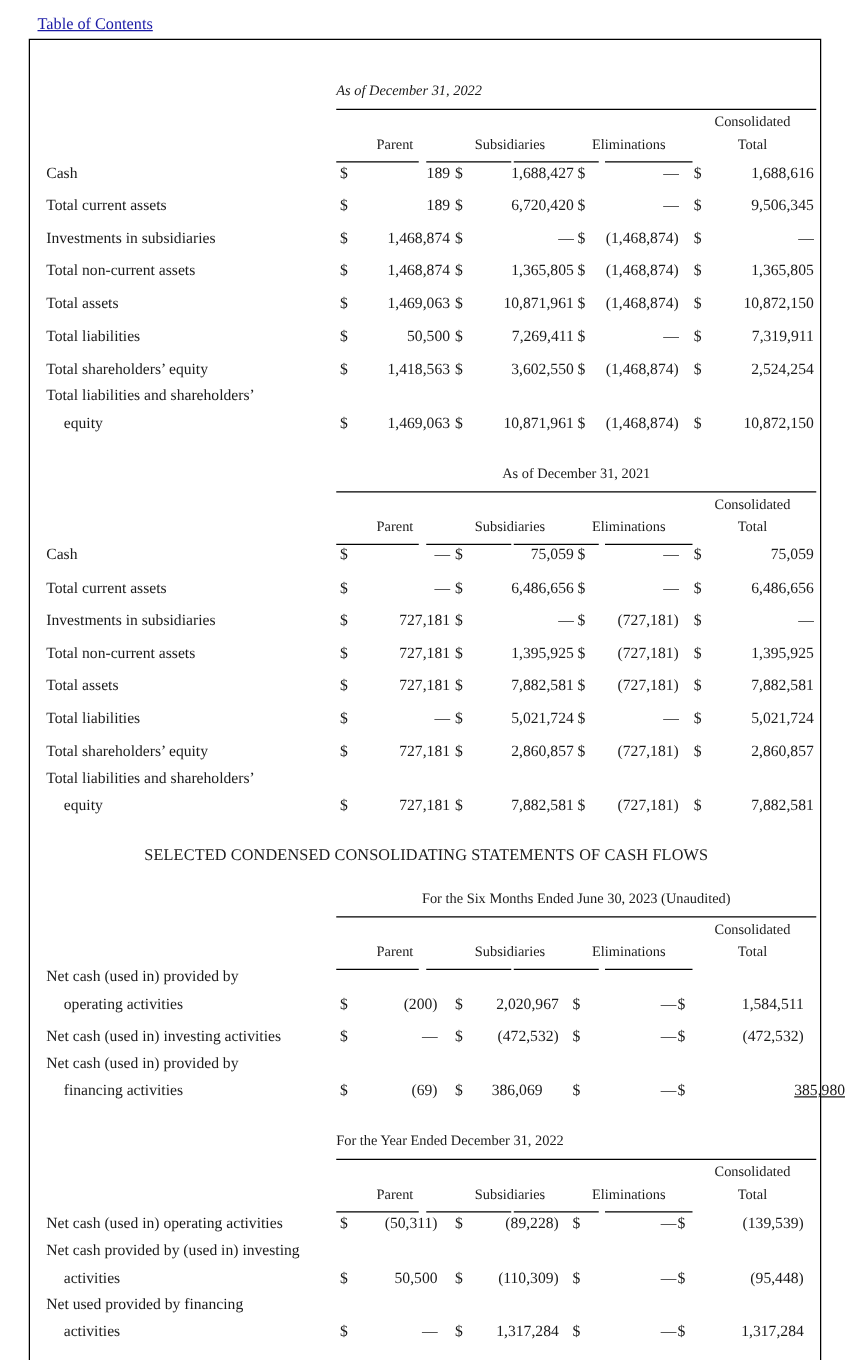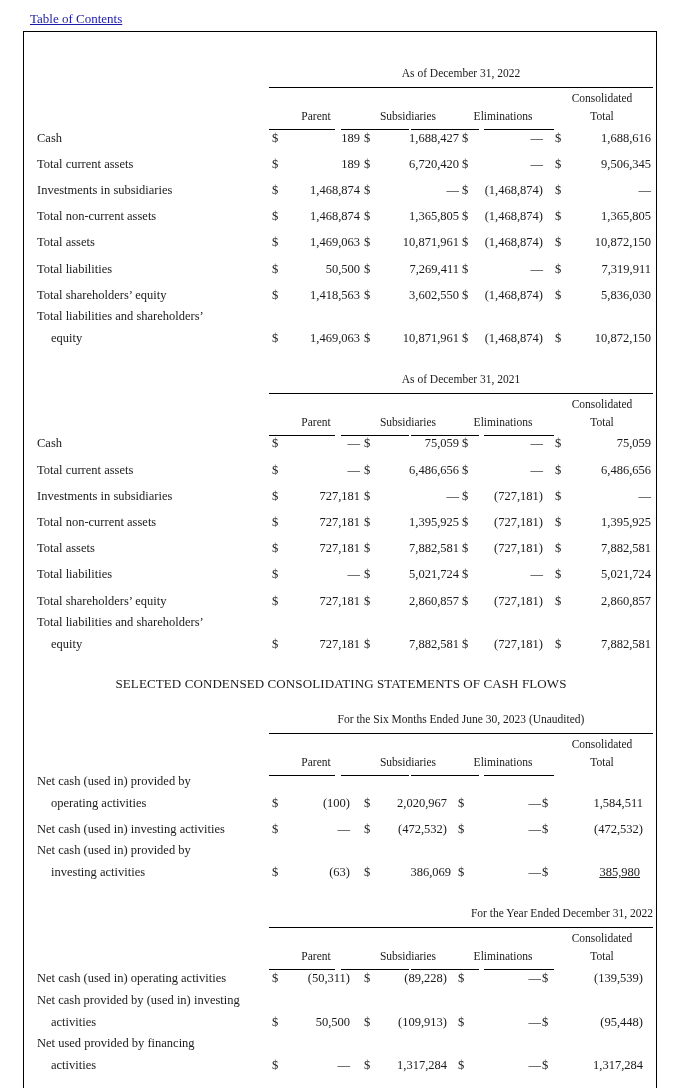--- a/index.html
+++ b/index.html
@@ -17,21 +17,21 @@
     .rule { position: absolute; height: 1px; background: #000; }
     .section-title { font-size: 13px; letter-spacing: 0.1px; }
   </style>
 </head>
 <body>
 
 <a class="toc-link">Table of Contents</a>
 <div class="frame"></div>
 
 <div id="content">
-    <div class="abs hdr" style="left: 269px; width: 384px; top: 67px; text-align: center;">As of December 31, 2022</div>
+    <div class="abs hdr" style="left: 269px; width: 384px; top: 67px; text-align: left; font-style: italic;">As of December 31, 2022</div>
     <div class="rule" style="left: 269px; top: 87px; width: 384px;"></div>
     <div class="abs hdr" style="left: 276px; width: 80px; top: 110px; text-align: center;">Parent</div>
     <div class="abs hdr" style="left: 363px; width: 90px; top: 110px; text-align: center;">Subsidiaries</div>
     <div class="abs hdr" style="left: 458px; width: 90px; top: 110px; text-align: center;">Eliminations</div>
     <div class="abs hdr" style="left: 557px; width: 90px; top: 92px; text-align: center;">Consolidated</div>
     <div class="abs hdr" style="left: 557px; width: 90px; top: 110px; text-align: center;">Total</div>
     <div class="rule" style="left: 269px; top: 129px; width: 66px;"></div>
     <div class="rule" style="left: 341px; top: 129px; width: 68px;"></div>
     <div class="rule" style="left: 411px; top: 129px; width: 68px;"></div>
     <div class="rule" style="left: 484px; top: 129px; width: 70px;"></div>
@@ -90,21 +90,21 @@
     <div class="abs dol" style="left: 555px; top: 262px;">$</div>
     <div class="abs num" style="left: 561px; width: 90px; top: 262px;">7,319,911</div>
     <div class="abs lbl" style="left: 37px; top: 288px;">Total shareholders’ equity</div>
     <div class="abs dol" style="left: 272px; top: 288px;">$</div>
     <div class="abs num" style="left: 270px; width: 90px; top: 288px;">1,418,563</div>
     <div class="abs dol" style="left: 364px; top: 288px;">$</div>
     <div class="abs num" style="left: 369px; width: 90px; top: 288px;">3,602,550</div>
     <div class="abs dol" style="left: 462px; top: 288px;">$</div>
     <div class="abs num" style="left: 453px; width: 90px; top: 288px;">(1,468,874)</div>
     <div class="abs dol" style="left: 555px; top: 288px;">$</div>
-    <div class="abs num" style="left: 561px; width: 90px; top: 288px;">5,836,030</div>
+    <div class="abs num" style="left: 561px; width: 90px; top: 288px;">2,524,254</div>
     <div class="abs lbl" style="left: 37px; top: 309px;">Total liabilities and shareholders’</div>
     <div class="abs lbl" style="left: 51px; top: 331px;">equity</div>
     <div class="abs dol" style="left: 272px; top: 331px;">$</div>
     <div class="abs num" style="left: 270px; width: 90px; top: 331px;">1,469,063</div>
     <div class="abs dol" style="left: 364px; top: 331px;">$</div>
     <div class="abs num" style="left: 369px; width: 90px; top: 331px;">10,871,961</div>
     <div class="abs dol" style="left: 462px; top: 331px;">$</div>
     <div class="abs num" style="left: 453px; width: 90px; top: 331px;">(1,468,874)</div>
     <div class="abs dol" style="left: 555px; top: 331px;">$</div>
     <div class="abs num" style="left: 561px; width: 90px; top: 331px;">10,872,150</div>
@@ -200,47 +200,47 @@
     <div class="abs hdr" style="left: 458px; width: 90px; top: 756px; text-align: center;">Eliminations</div>
     <div class="abs hdr" style="left: 557px; width: 90px; top: 738px; text-align: center;">Consolidated</div>
     <div class="abs hdr" style="left: 557px; width: 90px; top: 756px; text-align: center;">Total</div>
     <div class="rule" style="left: 269px; top: 775px; width: 66px;"></div>
     <div class="rule" style="left: 341px; top: 775px; width: 68px;"></div>
     <div class="rule" style="left: 411px; top: 775px; width: 68px;"></div>
     <div class="rule" style="left: 484px; top: 775px; width: 70px;"></div>
     <div class="abs lbl" style="left: 37px; top: 774px;">Net cash (used in) provided by</div>
     <div class="abs lbl" style="left: 51px; top: 796px;">operating activities</div>
     <div class="abs dol" style="left: 272px; top: 796px;">$</div>
-    <div class="abs num" style="left: 260px; width: 90px; top: 796px;">(100)</div>
+    <div class="abs num" style="left: 260px; width: 90px; top: 796px;">(200)</div>
     <div class="abs dol" style="left: 364px; top: 796px;">$</div>
     <div class="abs num" style="left: 357px; width: 90px; top: 796px;">2,020,967</div>
     <div class="abs dol" style="left: 458px; top: 796px;">$</div>
     <div class="abs num" style="left: 451px; width: 90px; top: 796px;">—</div>
     <div class="abs dol" style="left: 542px; top: 796px;">$</div>
     <div class="abs num" style="left: 553px; width: 90px; top: 796px;">1,584,511</div>
     <div class="abs lbl" style="left: 37px; top: 822px;">Net cash (used in) investing activities</div>
     <div class="abs dol" style="left: 272px; top: 822px;">$</div>
     <div class="abs num" style="left: 260px; width: 90px; top: 822px;">—</div>
     <div class="abs dol" style="left: 364px; top: 822px;">$</div>
     <div class="abs num" style="left: 357px; width: 90px; top: 822px;">(472,532)</div>
     <div class="abs dol" style="left: 458px; top: 822px;">$</div>
     <div class="abs num" style="left: 451px; width: 90px; top: 822px;">—</div>
     <div class="abs dol" style="left: 542px; top: 822px;">$</div>
     <div class="abs num" style="left: 553px; width: 90px; top: 822px;">(472,532)</div>
     <div class="abs lbl" style="left: 37px; top: 843px;">Net cash (used in) provided by</div>
-    <div class="abs lbl" style="left: 51px; top: 865px;">investing activities</div>
+    <div class="abs lbl" style="left: 51px; top: 865px;">financing activities</div>
     <div class="abs dol" style="left: 272px; top: 865px;">$</div>
-    <div class="abs num" style="left: 260px; width: 90px; top: 865px;">(63)</div>
+    <div class="abs num" style="left: 260px; width: 90px; top: 865px;">(69)</div>
     <div class="abs dol" style="left: 364px; top: 865px;">$</div>
-    <div class="abs num" style="left: 361px; width: 90px; top: 865px;">386,069</div>
+    <div class="abs num" style="left: 344px; width: 90px; top: 865px;">386,069</div>
     <div class="abs dol" style="left: 458px; top: 865px;">$</div>
     <div class="abs num" style="left: 451px; width: 90px; top: 865px;">—</div>
     <div class="abs dol" style="left: 542px; top: 865px;">$</div>
-    <div class="abs num" style="left: 550px; width: 90px; top: 865px; text-decoration: underline;">385,980</div>
-    <div class="abs hdr" style="left: 269px; width: 384px; top: 907px; text-align: right;">For the Year Ended December 31, 2022</div>
+    <div class="abs num" style="left: 586px; width: 90px; top: 865px; text-decoration: underline;">385,980</div>
+    <div class="abs hdr" style="left: 269px; width: 384px; top: 907px; text-align: left;">For the Year Ended December 31, 2022</div>
     <div class="rule" style="left: 269px; top: 927px; width: 384px;"></div>
     <div class="abs hdr" style="left: 276px; width: 80px; top: 950px; text-align: center;">Parent</div>
     <div class="abs hdr" style="left: 363px; width: 90px; top: 950px; text-align: center;">Subsidiaries</div>
     <div class="abs hdr" style="left: 458px; width: 90px; top: 950px; text-align: center;">Eliminations</div>
     <div class="abs hdr" style="left: 557px; width: 90px; top: 932px; text-align: center;">Consolidated</div>
     <div class="abs hdr" style="left: 557px; width: 90px; top: 950px; text-align: center;">Total</div>
     <div class="rule" style="left: 269px; top: 969px; width: 66px;"></div>
     <div class="rule" style="left: 341px; top: 969px; width: 68px;"></div>
     <div class="rule" style="left: 411px; top: 969px; width: 68px;"></div>
     <div class="rule" style="left: 484px; top: 969px; width: 70px;"></div>
@@ -251,21 +251,21 @@
     <div class="abs num" style="left: 357px; width: 90px; top: 971px;">(89,228)</div>
     <div class="abs dol" style="left: 458px; top: 971px;">$</div>
     <div class="abs num" style="left: 451px; width: 90px; top: 971px;">—</div>
     <div class="abs dol" style="left: 542px; top: 971px;">$</div>
     <div class="abs num" style="left: 553px; width: 90px; top: 971px;">(139,539)</div>
     <div class="abs lbl" style="left: 37px; top: 993px;">Net cash provided by (used in) investing</div>
     <div class="abs lbl" style="left: 51px; top: 1015px;">activities</div>
     <div class="abs dol" style="left: 272px; top: 1015px;">$</div>
     <div class="abs num" style="left: 260px; width: 90px; top: 1015px;">50,500</div>
     <div class="abs dol" style="left: 364px; top: 1015px;">$</div>
-    <div class="abs num" style="left: 357px; width: 90px; top: 1015px;">(109,913)</div>
+    <div class="abs num" style="left: 357px; width: 90px; top: 1015px;">(110,309)</div>
     <div class="abs dol" style="left: 458px; top: 1015px;">$</div>
     <div class="abs num" style="left: 451px; width: 90px; top: 1015px;">—</div>
     <div class="abs dol" style="left: 542px; top: 1015px;">$</div>
     <div class="abs num" style="left: 553px; width: 90px; top: 1015px;">(95,448)</div>
     <div class="abs lbl" style="left: 37px; top: 1036px;">Net used provided by financing</div>
     <div class="abs lbl" style="left: 51px; top: 1058px;">activities</div>
     <div class="abs dol" style="left: 272px; top: 1058px;">$</div>
     <div class="abs num" style="left: 260px; width: 90px; top: 1058px;">—</div>
     <div class="abs dol" style="left: 364px; top: 1058px;">$</div>
     <div class="abs num" style="left: 357px; width: 90px; top: 1058px;">1,317,284</div>

